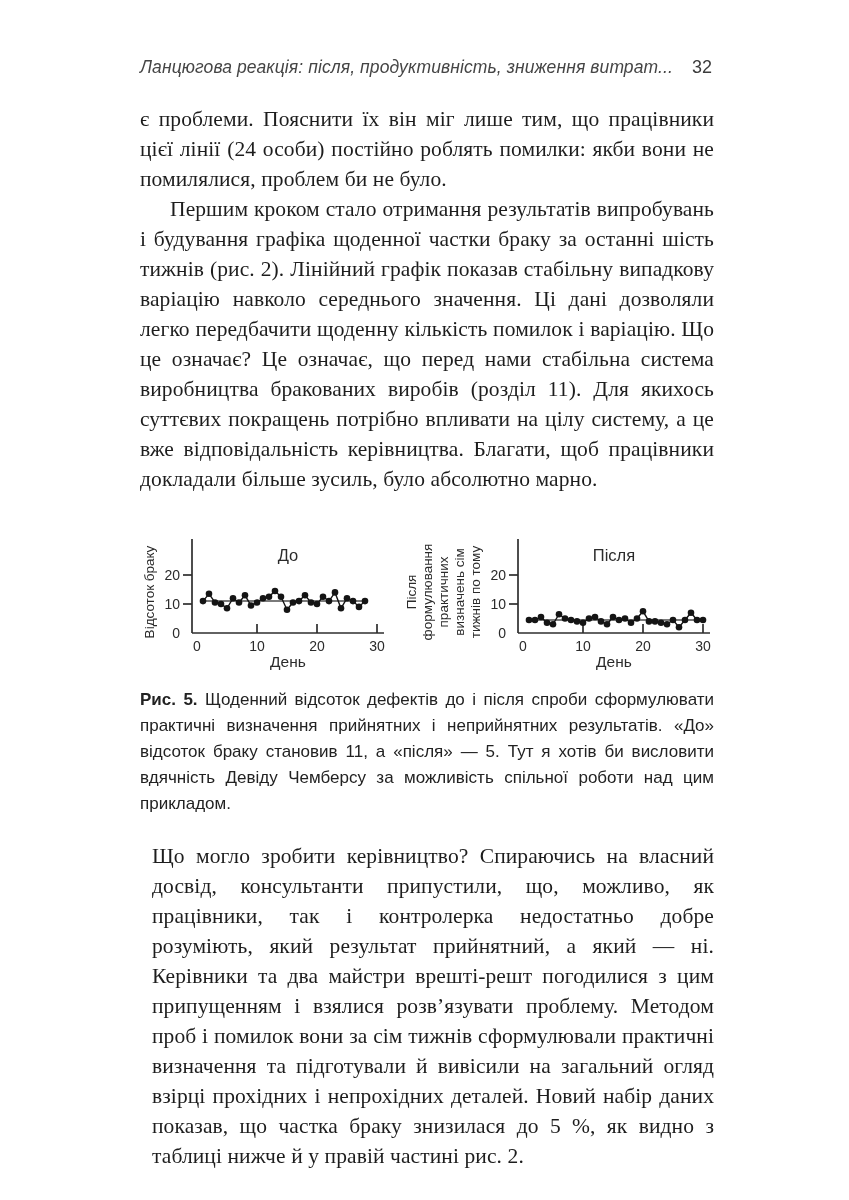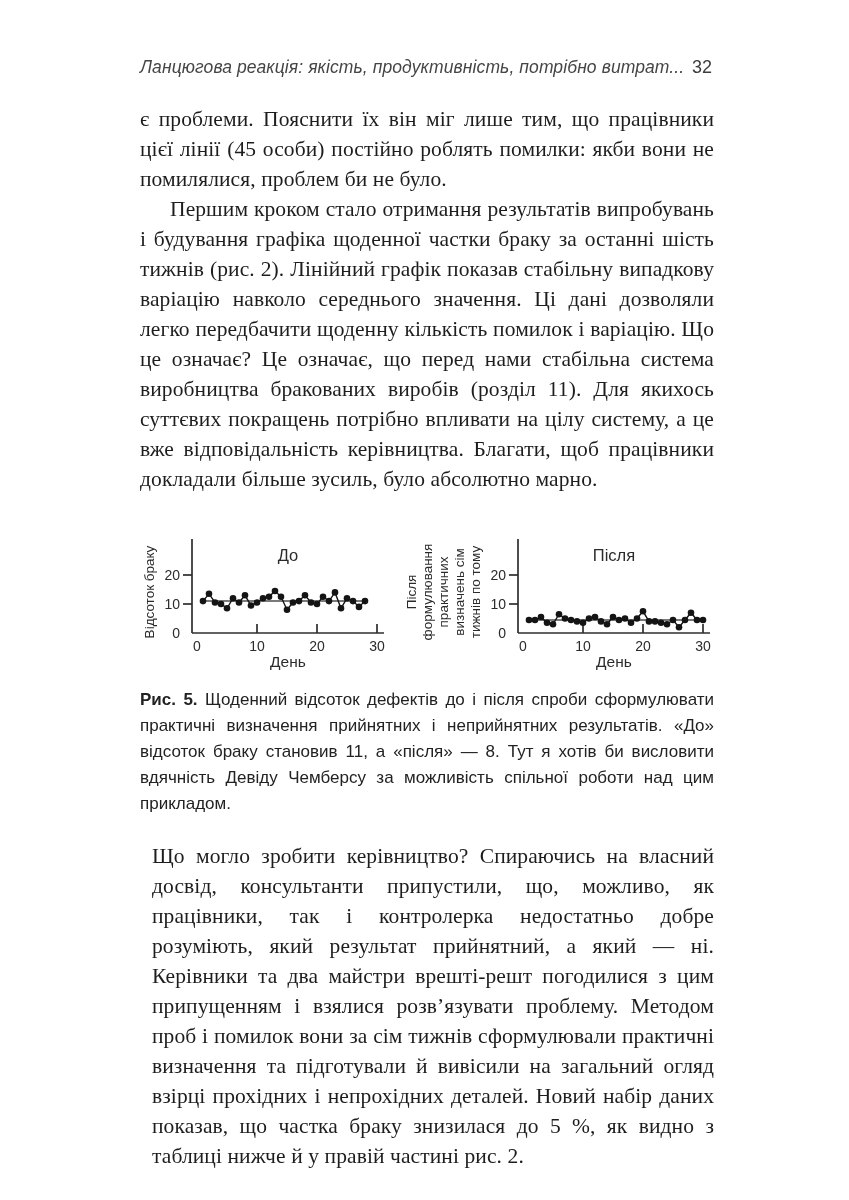--- a/index.html
+++ b/index.html
@@ -66,25 +66,25 @@
   .figure-caption b { font-weight: bold; }
   svg text { font-family: "Liberation Sans", sans-serif; fill: #2b2b2b; }
 </style>
 </head>
 <body>
 
 <div class="page">
   <div class="content">
 
     <div class="running-header">
-      <span class="running-title">Ланцюгова реакція: якість, продуктивність, потрібно витрат...</span>
+      <span class="running-title">Ланцюгова реакція: після, продуктивність, зниження витрат...</span>
       <span class="page-number">32</span>
     </div>
 
-    <p class="body-par par-1">є проблеми. Пояснити їх він міг лише тим, що працівники цієї лінії (45 особи) постійно роблять помилки: якби вони не помилялися, проблем би не було.</p>
+    <p class="body-par par-1">є проблеми. Пояснити їх він міг лише тим, що працівники цієї лінії (24 особи) постійно роблять помилки: якби вони не помилялися, проблем би не було.</p>
     <p class="body-par par-2">Першим кроком стало отримання результатів випробувань і будування графіка щоденної частки браку за останні шість тижнів (рис. 2). Лінійний графік показав стабільну випадкову варіацію навколо середнього значення. Ці дані дозволяли легко передбачити щоденну кількість помилок і варіацію. Що це означає? Це означає, що перед нами стабільна система виробництва бракованих виробів (розділ 11). Для якихось суттєвих покращень потрібно впливати на цілу систему, а це вже відповідальність керівництва. Благати, щоб працівники докладали більше зусиль, було абсолютно марно.</p>
 
     <div class="figure-row">
       <div class="chart-box"><svg width="258" height="158" viewBox="0 0 258 158">
             <text transform="translate(14,77) rotate(-90)" text-anchor="middle" font-size="13.5">Відсоток браку</text>
             <line x1="52" y1="24" x2="52" y2="118" stroke="#2e2e2e" stroke-width="1.7"></line>
             <line x1="52" y1="118" x2="244" y2="118" stroke="#2e2e2e" stroke-width="1.7"></line>
             <text x="40" y="123" text-anchor="end" font-size="14">0</text>
             <line x1="43" y1="89" x2="52" y2="89" stroke="#2e2e2e" stroke-width="1.7"></line>
             <text x="40" y="94" text-anchor="end" font-size="14">10</text>
@@ -180,18 +180,18 @@
             <circle cx="271.0" cy="105.0" r="3.3" fill="#141414"></circle>
             <circle cx="277.0" cy="112.2" r="3.3" fill="#141414"></circle>
             <circle cx="283.0" cy="105.0" r="3.3" fill="#141414"></circle>
             <circle cx="289.0" cy="97.7" r="3.3" fill="#141414"></circle>
             <circle cx="295.0" cy="105.0" r="3.3" fill="#141414"></circle>
             <circle cx="301.0" cy="105.0" r="3.3" fill="#141414"></circle>
             <text x="212" y="152" text-anchor="middle" font-size="15.5">День</text>
           </svg></div>
     </div>
 
-    <p class="figure-caption"><b>Рис. 5.</b><span> Щоденний відсоток дефектів до і після спроби сформулювати практичні визначення прийнятних і неприйнятних результатів. «До» відсоток браку становив 11, а «після» — 8. Тут я хотів би висловити вдячність Девіду Чемберсу за можливість спільної роботи над цим прикладом.</span></p>
+    <p class="figure-caption"><b>Рис. 5.</b><span> Щоденний відсоток дефектів до і після спроби сформулювати практичні визначення прийнятних і неприйнятних результатів. «До» відсоток браку становив 11, а «після» — 5. Тут я хотів би висловити вдячність Девіду Чемберсу за можливість спільної роботи над цим прикладом.</span></p>
 
     <p class="body-par par-3">Що могло зробити керівництво? Спираючись на власний досвід, консультанти припустили, що, можливо, як працівники, так і контролерка недостатньо добре розуміють, який результат прийнятний, а який — ні. Керівники та два майстри врешті-решт погодилися з цим припущенням і взялися розв’язувати проблему. Методом проб і помилок вони за сім тижнів сформулювали практичні визначення та підготували й вивісили на загальний огляд взірці прохідних і непрохідних деталей. Новий набір даних показав, що частка браку знизилася до 5 %, як видно з таблиці нижче й у правій частині рис. 2.</p>
 
   </div>
 </div>
 
 </body></html>

